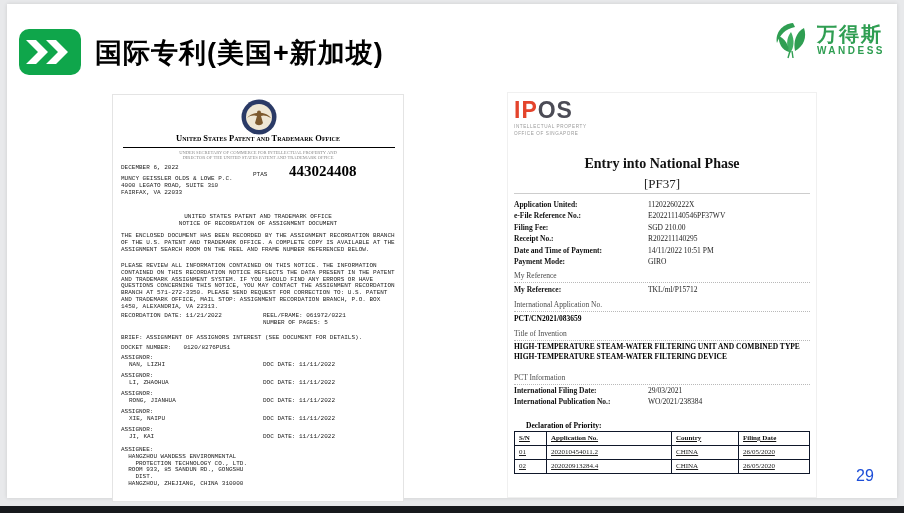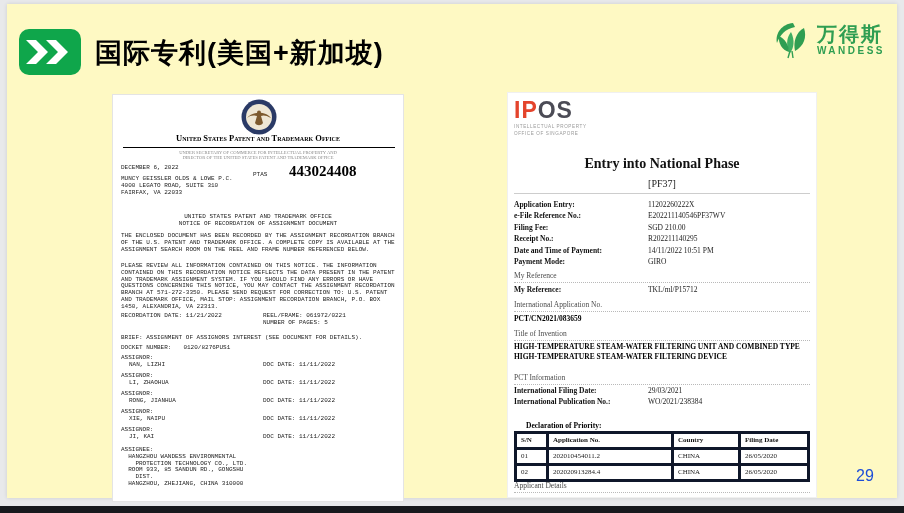--- a/index.html
+++ b/index.html
@@ -1,19 +1,19 @@
 <!DOCTYPE html>
 <html><head>
 <meta charset="utf-8">
 <style>
   * { margin:0; padding:0; box-sizing:border-box; }
   html,body { background:#dfe1e4; }
   .stage { position:relative; width:904px; height:513px; background:#e8e9eb; overflow:hidden;
            font-family:"Liberation Sans", sans-serif; }
-  .slide { position:absolute; left:7px; top:4px; width:890px; height:494px; background:#fef9c3;
+  .slide { position:absolute; left:7px; top:4px; width:890px; height:494px; background:#ffffff;
            box-shadow:0 0 4px rgba(0,0,0,.12); }
   .bottom-strip { position:absolute; left:0; bottom:0; width:904px; height:7px; background:#17191d; }
 
   
   .chev-badge { position:absolute; left:12px; top:25px; width:62px; height:46px;
                 background:#0fa64b; border-radius:10px; }
   .page-title { position:absolute; left:88px; top:31px; font-size:27px; font-weight:bold;
                 color:#000; letter-spacing:1px; }
   .brand { position:absolute; right:12px; top:16px; display:flex; align-items:center; gap:6px; }
   .brand-txt { display:flex; flex-direction:column; align-items:flex-start; line-height:1; }
@@ -55,39 +55,39 @@
   .docR { position:absolute; left:500px; top:88px; width:310px; height:406px; background:#fff;
           border:1px solid #f0f0f0; font-family:"Liberation Serif",serif; font-size:7.5px;
           line-height:9px; color:#222; }
   .docR .abs { position:absolute; }
   .ipos-logo { left:6px; top:6px; line-height:1; }
   .ipos-word { font-family:"Liberation Sans",sans-serif; font-weight:900; font-size:23px; letter-spacing:1px; }
   .ipos-ip { color:#e4442c; } .ipos-os { color:#4b4b55; }
   .ipos-sub { font-family:"Liberation Sans",sans-serif; font-size:4.6px; line-height:5.4px;
               color:#9a9a9a; letter-spacing:.6px; margin-top:2px; }
   .r-heading { left:0; top:66px; width:100%; text-align:center; font-weight:bold; font-size:14px; color:#111; }
-  .r-formcode { left:0; top:86px; width:100%; text-align:center; font-size:10px; }
+  .r-formcode { left:0; top:86px; width:100%; text-align:center; font-size:13px; }
   .r-divider { left:6px; top:100px; width:296px; border-top:1px solid #cdcdcd; }
   .field-col { left:6px; right:6px; display:flex; flex-direction:column; }
   .pay-col { top:107px; }
   .frow { display:flex; margin-bottom:2.4px; }
   .flabel { width:134px; font-weight:bold; color:#111; }
   .fvalue { flex:1; }
   .section { left:6px; width:296px; color:#4a4a4a; border-bottom:1px dotted #b9b9b9; padding-bottom:2px; }
   .sec-myref { top:178px; } .sec-intl { top:207px; } .sec-title { top:236px; }
   .sec-pctinfo { top:280px; } .sec-applicant { top:388px; }
   .myref-row { left:6px; top:192px; right:6px; display:flex; }
   .pct-num { left:6px; top:221px; font-weight:bold; color:#000; }
   .inv-title { left:6px; top:249px; width:298px; font-weight:bold; color:#000; line-height:10px; }
   .pct-col { top:293px; }
   .decl { left:6px; top:328px; font-weight:bold; color:#000;padding-left:12px; }
   .ptable { left:6px; top:338px; width:296px; border-collapse:collapse; font-size:7px;
             font-family:"Liberation Serif",serif; }
-  .ptable th, .ptable td { border:3px solid #0f172a; padding:2px 4px; text-align:left;
-                           font-weight:normal; color:#222; height:12px; }
+  .ptable th, .ptable td { border:1px solid #0f172a; padding:2px 4px; text-align:left;
+                           font-weight:normal; color:#222; height:12px;text-decoration:underline; }
   .ptable th { font-weight:bold; color:#111; }
   .col-sn { width:32px; } .col-app { width:125px; } .col-country { width:67px; }
 
   .page-num { position:absolute; left:856px; top:467px; font-size:16px; color:#1d4ed8; }
 </style>
 </head>
 <body>
 
 <div class="stage">
   <div class="slide">
@@ -187,21 +187,21 @@
         <div class="ipos-word"><span class="ipos-ip">IP</span><span class="ipos-os">OS</span></div>
         <div class="ipos-sub">INTELLECTUAL PROPERTY</div>
         <div class="ipos-sub">OFFICE OF SINGAPORE</div>
       </div>
       <div class="abs r-heading">Entry into National Phase</div>
       <div class="abs r-formcode">[PF37]</div>
       <div class="abs r-divider"></div>
 
       <div class="abs field-col pay-col">
         <div class="frow">
-          <span class="flabel">Application Entry:</span>
+          <span class="flabel">Application United:</span>
           <span class="fvalue">11202260222X</span>
         </div>
         <div class="frow">
           <span class="flabel">e-File Reference No.:</span>
           <span class="fvalue">E202211140546PF37WV</span>
         </div>
         <div class="frow">
           <span class="flabel">Filing Fee:</span>
           <span class="fvalue">SGD 210.00</span>
         </div>
@@ -262,20 +262,19 @@
           </tr>
           <tr>
             <td>02</td>
             <td>202020913284.4</td>
             <td>CHINA</td>
             <td>26/05/2020</td>
           </tr>
         </tbody>
       </table>
 
-      <div class="abs section sec-applicant">Applicant Details</div>
     </div>
 
   </div>
 
   <div class="page-num">29</div>
   <div class="bottom-strip"></div>
 </div>
 
 </body></html>

